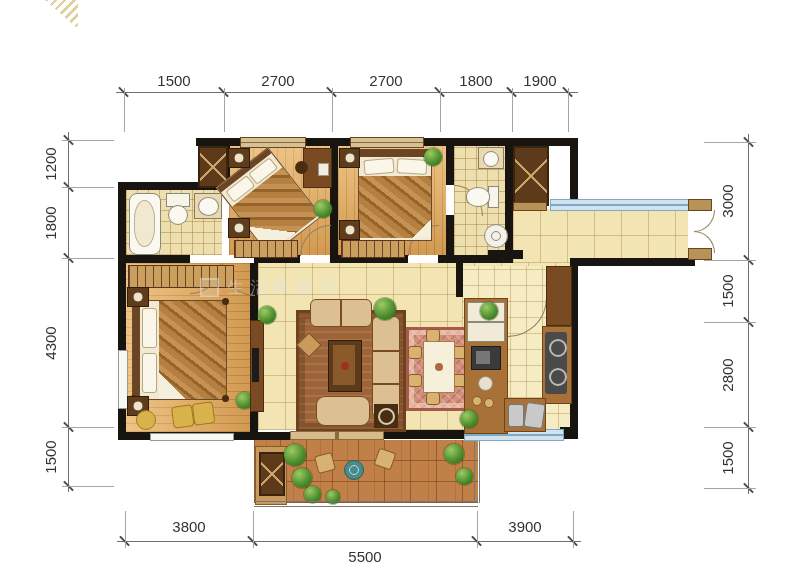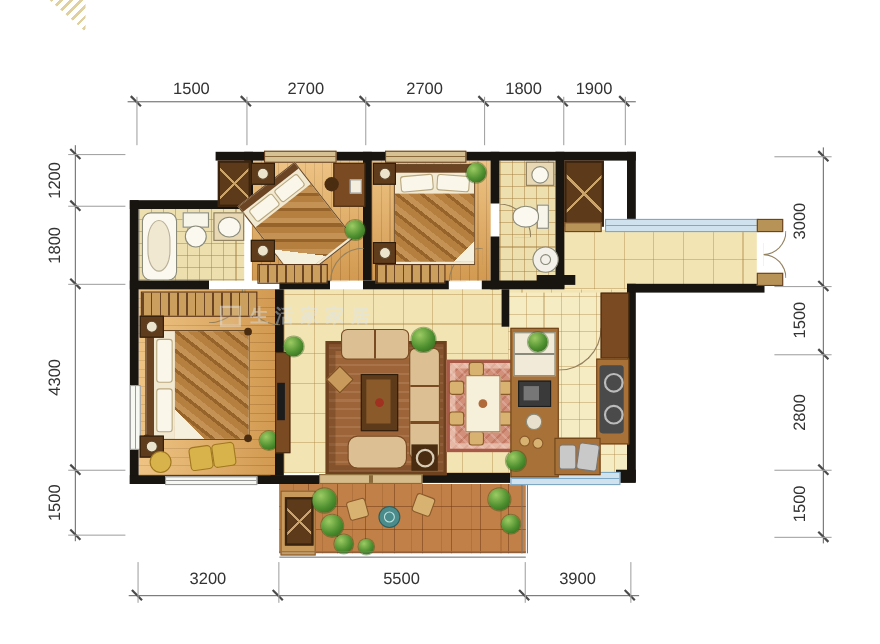--- a/index.html
+++ b/index.html
@@ -56,21 +56,21 @@
   .swinV{position:absolute;background:#f8f8f2;border:1px solid #9a9a9a;
     background-image:linear-gradient(to right,transparent 44%,#9a9a9a 44%,#9a9a9a 56%,transparent 56%)}
   .seat{position:absolute;background:#dcc094;border:1.5px solid #7a4a22;border-radius:6px}
   .chair{position:absolute;background:#d8b271;border:1px solid #8a5a2b;border-radius:3px}
   .quilt{position:absolute;background:repeating-linear-gradient(38deg,#b5803f 0 6px,#96642a 6px 9px,#c59256 9px 14px)}
   .bedbox{position:absolute;background:#f2e9d2;border:1.5px solid #6b4a28}
   .pillow{position:absolute;background:#faf6ea;border:1px solid #b9a87e;border-radius:3px}
   .gold{background:#d8b24a;border:1px solid #a07820}
   .watermark{position:absolute;display:flex;align-items:center;gap:8px;opacity:.5;pointer-events:none}
   .wm-box{width:15px;height:15px;border:2px solid rgba(230,240,250,.85);background:rgba(255,255,255,.25)}
-  .wm-text{font-size:17px;font-weight:bold;letter-spacing:6px;color:rgba(215,230,245,.85)}
+  .wm-text{font-size:17px;font-weight:normal;letter-spacing:6px;color:rgba(215,230,245,.85)}
 </style>
 </head>
 <body>
 
 <div id="canvas">
 
   <div class="abs" style="left:45px;top:0;width:33px;height:29px;clip-path:polygon(0 0,100% 0,100% 100%);
               background:repeating-linear-gradient(135deg,#e0d0a0 0 2.5px,transparent 2.5px 6.5px)"></div>
 
   <div class="dline" style="left:116px;top:92px;width:462px;height:1px"></div>
@@ -126,22 +126,22 @@
 
   <div class="dline" style="left:117px;top:541px;width:464px;height:1px"></div>
   <div class="tick" style="left:118px;top:540px"></div>
   <div class="tick" style="left:246px;top:540px"></div>
   <div class="tick" style="left:470px;top:540px"></div>
   <div class="tick" style="left:566px;top:540px"></div>
   <div class="ext" style="left:125px;top:511px;width:1px;height:37px"></div>
   <div class="ext" style="left:253px;top:511px;width:1px;height:37px"></div>
   <div class="ext" style="left:477px;top:511px;width:1px;height:37px"></div>
   <div class="ext" style="left:573px;top:511px;width:1px;height:37px"></div>
-  <span class="dlab" style="left:125px;top:518px;width:128px">3200</span>
-  <span class="dlab" style="left:253px;top:518px;width:224px">5500</span>
+  <span class="dlab" style="left:125px;top:518px;width:128px">3800</span>
+  <span class="dlab" style="left:253px;top:548px;width:224px">5500</span>
   <span class="dlab" style="left:477px;top:518px;width:96px">3900</span>
 
   <div class="woodV" style="left:229px;top:146px;width:101px;height:109px"></div>
   <div class="woodV" style="left:338px;top:146px;width:108px;height:109px"></div>
   <div class="tilesS" style="left:126px;top:190px;width:96px;height:65px"></div>
   <div class="tilesS" style="left:454px;top:146px;width:51px;height:112px"></div>
   <div class="tiles" style="left:258px;top:263px;width:312px;height:167px"></div>
   <div class="tiles" style="left:513px;top:209px;width:175px;height:54px"></div>
   <div class="woodH" style="left:126px;top:263px;width:124px;height:169px"></div>
   <div class="tilesK" style="left:462px;top:266px;width:108px;height:164px"></div>

